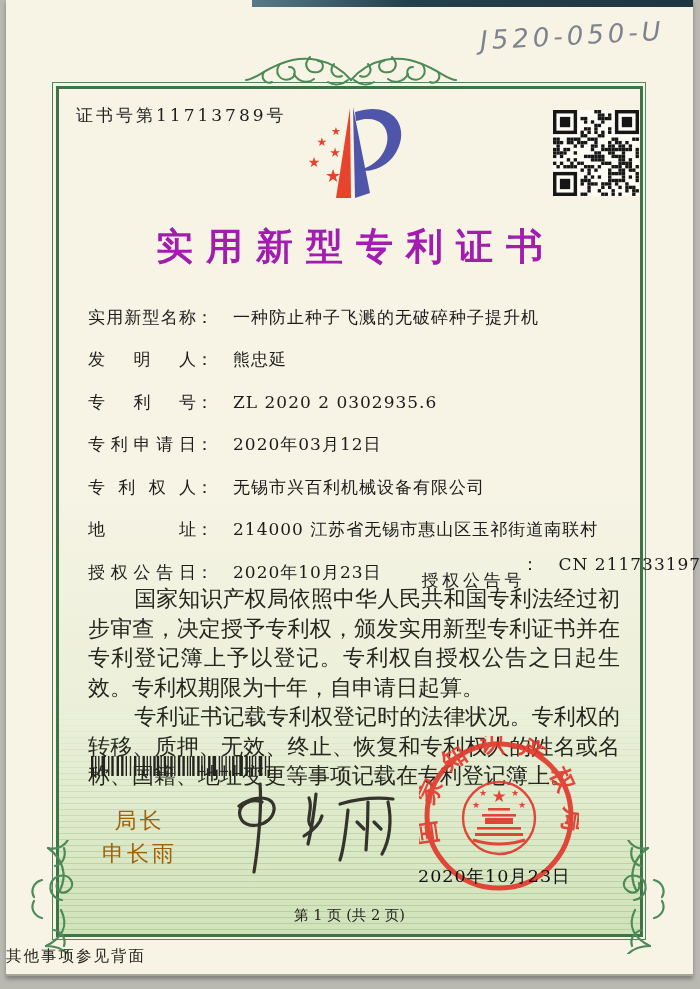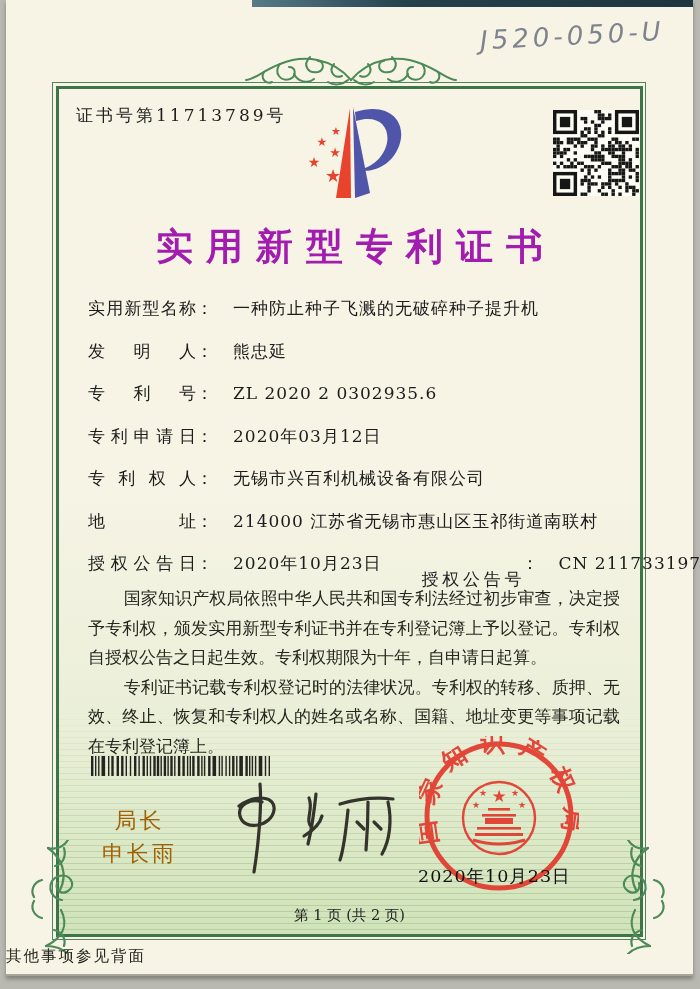--- a/index.html
+++ b/index.html
@@ -17,28 +17,28 @@
   .tint{position:absolute;left:50px;top:470px;width:584px;height:466px;background:linear-gradient(to bottom,rgba(213,231,193,0) 0%,rgba(213,231,193,.38) 55%,rgba(201,224,176,.85) 100%);}
   .waves{position:absolute;left:50px;top:700px;width:584px;height:236px;background:repeating-linear-gradient(0deg,rgba(120,158,112,.30) 0 1px,rgba(0,0,0,0) 1px 6px);-webkit-mask-image:linear-gradient(to bottom,transparent,#000 70%);mask-image:linear-gradient(to bottom,transparent,#000 70%);}
   .ornament{position:absolute;color:#4c8a57;}
   
   .cert-no{position:absolute;left:70px;top:104px;font-size:17px;color:#1e1e1e;letter-spacing:3px;}
   .logo{position:absolute;left:288px;top:104px;width:118px;height:100px;}
   .qr{position:absolute;left:547px;top:110px;width:86px;height:86px;background:#fdfdf6;}
   .doc-title{position:absolute;left:0;right:0;top:222px;text-align:center;font-size:37px;font-weight:bold;color:#a21caf;letter-spacing:13px;text-indent:13px;}
   
   .fields{position:absolute;left:82px;top:296px;width:548px;font-size:17px;color:#1c1c1c;}
-  .frow{height:42.5px;display:flex;align-items:flex-start;line-height:25px;}
+  .frow{height:42.5px;display:flex;align-items:center;line-height:25px;}
   .flabel{display:inline-block;width:108px;text-align:justify;text-align-last:justify;flex:none;}
   .flabel2{display:inline-block;width:100px;text-align:justify;text-align-last:justify;flex:none;margin-top:16px;}
   .fcolon{flex:none;}
   .fvalue{letter-spacing:1px;white-space:nowrap;margin-left:20px;}
   .pair2{display:flex;margin-left:40px;}
   
-  .bodytext{position:absolute;left:82px;top:584px;width:532px;font-size:17px;line-height:29.5px;color:#26261f;text-align:justify;}
+  .bodytext{position:absolute;left:82px;top:584px;width:532px;font-size:22px;line-height:29.5px;color:#26261f;text-align:justify;}
   .bodytext p{margin:0;text-indent:2.1em;}
   
   .barcode{position:absolute;left:84px;top:756px;width:182px;height:20px;}
   
   .officer{position:absolute;left:96px;top:804px;font-family:"Liberation Sans",sans-serif;font-size:22px;color:#a16207;letter-spacing:3px;line-height:33px;text-align:center;}
   .sig{position:absolute;left:193px;top:776px;width:206px;height:104px;}
   
   .seal{position:absolute;left:413px;top:736px;width:160px;height:160px;opacity:.93;}
   .issue-date{position:absolute;left:412px;top:864px;width:170px;font-size:17.5px;color:#111;letter-spacing:1px;z-index:6;}
   .page-info{position:absolute;left:0;right:0;top:906px;text-align:center;font-size:14.5px;color:#222;}

